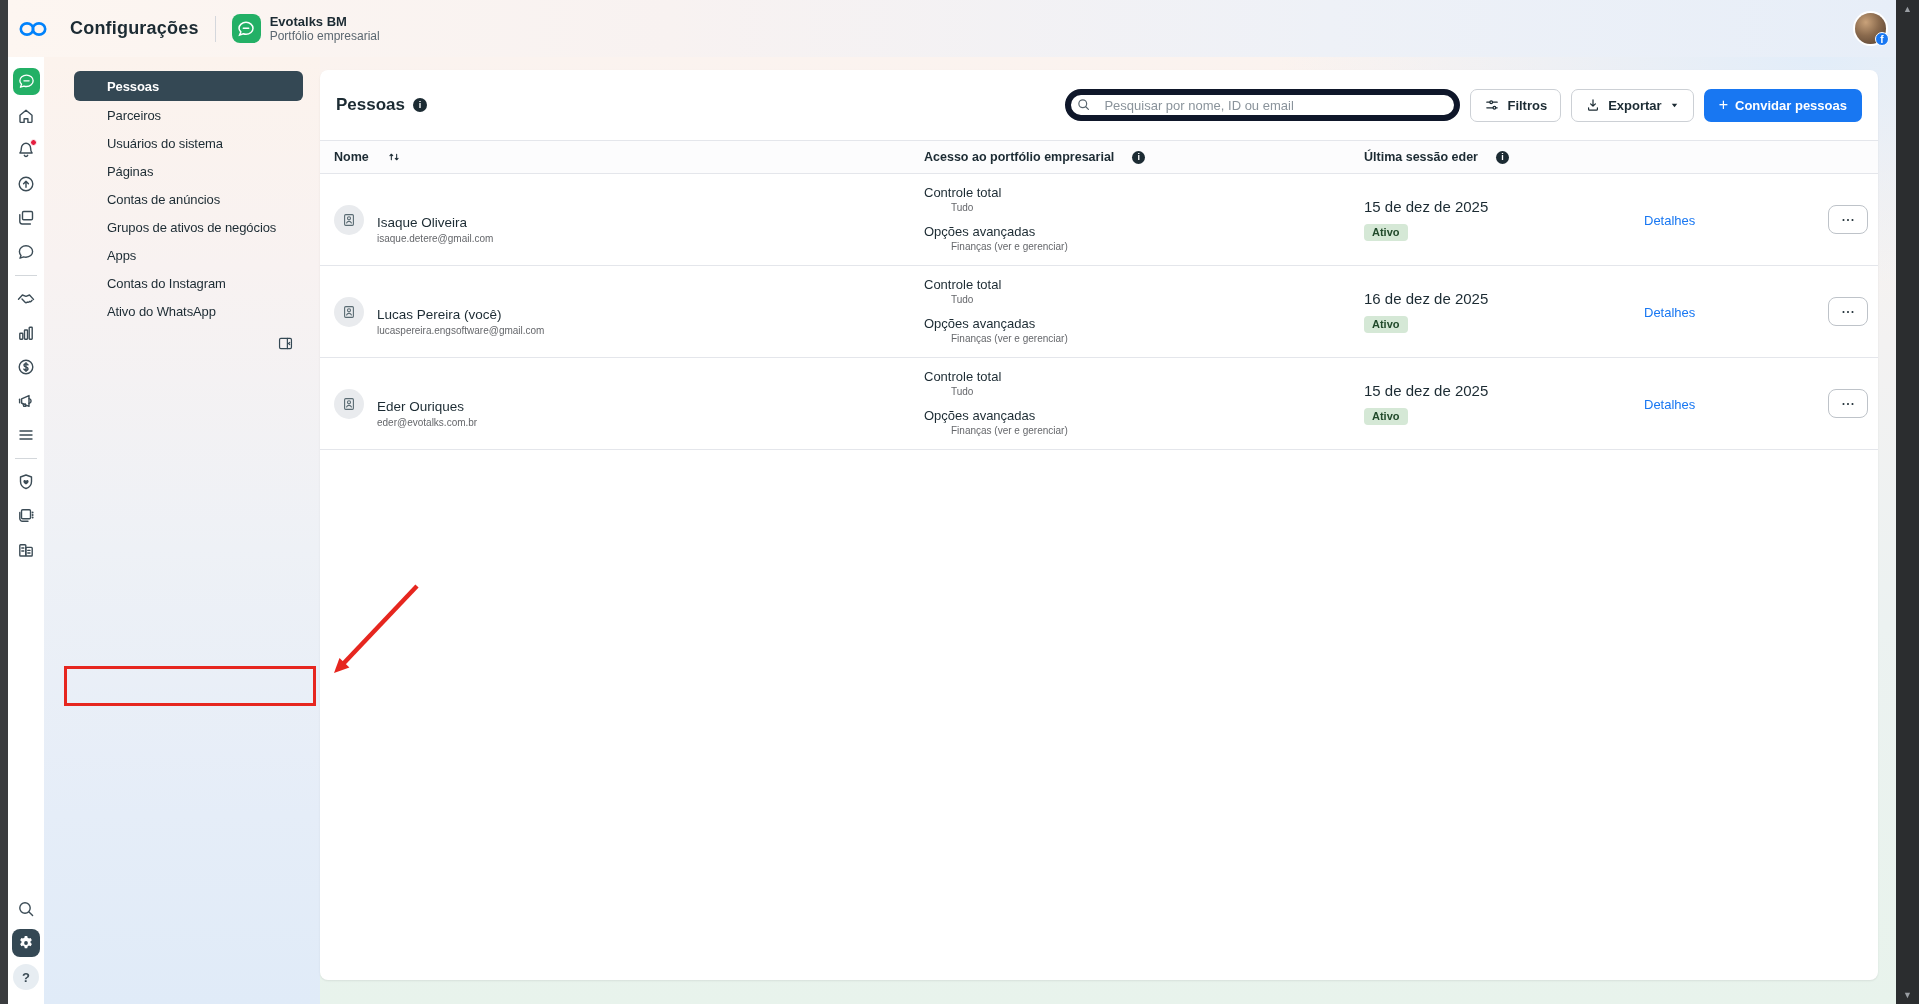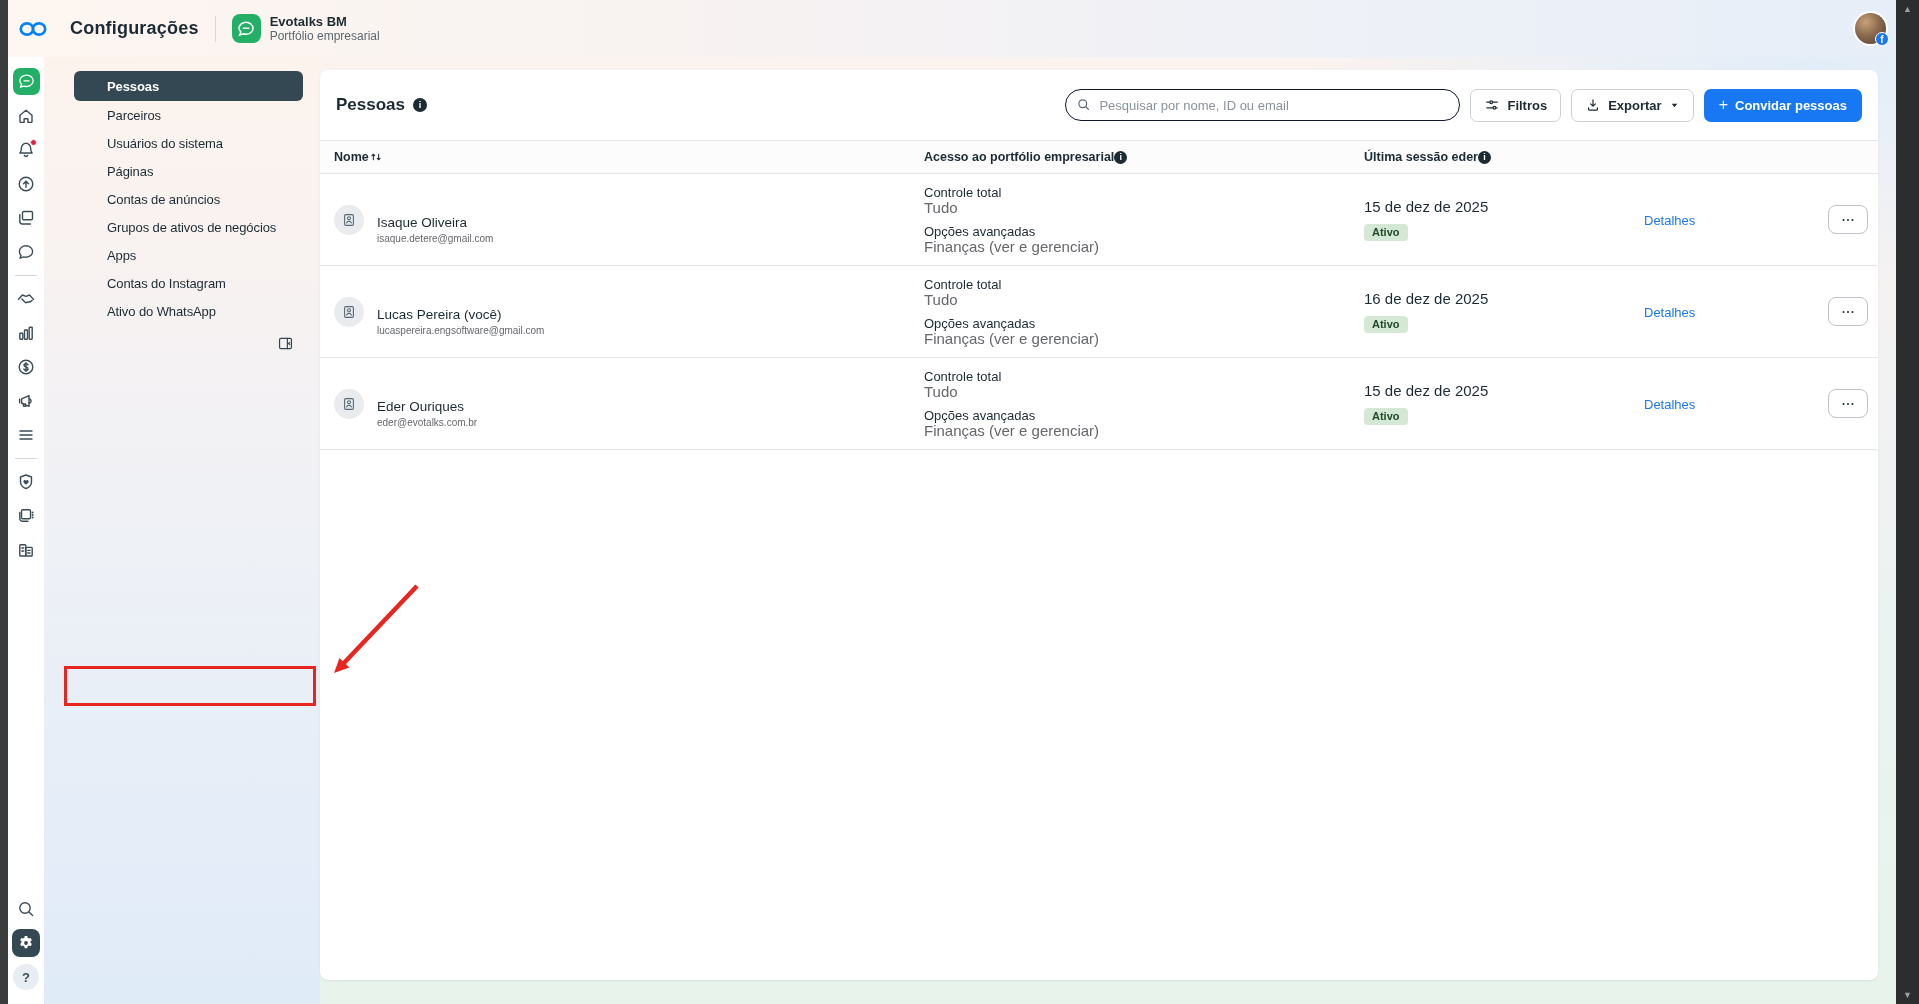--- a/index.html
+++ b/index.html
@@ -63,44 +63,44 @@
                linear-gradient(180deg,#fbf3ef 0%,#f3f2f2 30%,#ecf2f1 60%,#e8f3ec 100%); }
   .card { position:absolute; left:0; top:13px; width:1558px; height:910px; background:#fff; border-radius:8px; box-shadow:0 1px 2px rgba(0,0,0,.08); overflow:hidden; }
 
   .toolbar { height:70px; display:flex; align-items:center; padding:0 16px; }
   .page-title { font-size:17px; font-weight:700; display:flex; align-items:center; gap:8px; }
   .info-dot { width:14px; height:14px; border-radius:50%; background:#1c2b33; color:#fff; font-size:9px; font-weight:700; display:inline-flex; align-items:center; justify-content:center; font-style:normal; }
   .toolbar-right { margin-left:auto; display:flex; align-items:center; gap:10px; }
   .search-wrap { position:relative; }
   .search-wrap .icon { position:absolute; left:11px; top:8px; color:#5b6770; }
   .search-wrap .icon svg { width:15px; height:15px; }
-  .search-input { width:395px; height:32px; border:1px solid #0f172a; border-radius:17px; padding:0 12px 0 33px; font-size:13px; color:#1c2b33; background:#fff; outline:none; font-family:inherit; }
+  .search-input { width:395px; height:32px; border:6px solid #0f172a; border-radius:17px; padding:0 12px 0 33px; font-size:13px; color:#1c2b33; background:#fff; outline:none; font-family:inherit; }
   .search-input::placeholder { color:#8a939b; }
   .btn { height:33px; display:inline-flex; align-items:center; gap:7px; border:1px solid #ccd0d5; background:#fff; border-radius:7px; padding:0 13px; font-size:13px; font-weight:700; color:#1c2b33; cursor:pointer; font-family:inherit; }
   .btn svg { width:16px; height:16px; }
   .btn .caret svg { width:11px; height:11px; }
   .btn-primary { background:#1877f2; border:none; color:#fff; padding:0 15px; }
   .btn-primary .plus { font-size:16px; font-weight:400; line-height:1; }
 
   .thead, .trow { display:grid; grid-template-columns:590px 440px 280px 180px 1fr; padding-left:14px; }
   .thead { height:34px; align-items:center; border-top:1px solid #e4e6eb; border-bottom:1px solid #e4e6eb; background:#fcfcfd; }
-  .th { font-size:12.5px; font-weight:700; display:flex; align-items:center; gap:0;text-align:right; }
+  .th { font-size:12.5px; font-weight:700; display:flex; align-items:center; gap:18px;text-align:right; }
   .th .sort svg { width:14px; height:14px; }
   .th .info-dot { width:13px; height:13px; }
   .trow { height:92px; border-bottom:1px solid #e4e6eb; align-items:center; }
   .cell { min-width:0; }
   .name-cell { display:flex; align-items:center; gap:13px; }
   .row-avatar { width:30px; height:30px; border-radius:50%; background:#e9ebee; color:#5a6b73; display:flex; align-items:center; justify-content:center; flex:none; }
   .row-avatar svg { width:16px; height:16px; }
   .person-name { font-size:13.5px; line-height:17px;margin-top:20px; }
   .person-email { font-size:10px; color:#65676b; line-height:15px; }
   .access-cell { align-self:start; padding-top:11px; }
   .acc { margin-bottom:9px; }
   .acc-t { font-size:13px; line-height:16px; }
-  .acc-s { font-size:15px; color:#65676b; line-height:14px; }
+  .acc-s { font-size:10px; color:#65676b; line-height:14px;margin-left:27px; }
   .sess-date { font-size:15px; margin-bottom:7px; }
   .badge { display:inline-block; background:#d5e8d6; color:#214a2b; font-size:11px; font-weight:700; padding:2.5px 8px; border-radius:4px; }
   .details { color:#1877f2; font-size:13px; cursor:pointer; text-decoration:none; }
   .menu-cell { display:flex; justify-content:flex-end; padding-right:10px; }
   .menu-btn { width:40px; height:29px; border:1px solid #bec3c9; border-radius:8px; background:#fff; display:flex; align-items:center; justify-content:center; cursor:pointer; color:#1c2b33; }
   .menu-btn svg { width:18px; height:18px; }
 
   
   .annotation-box { position:absolute; left:64px; top:666px; width:252px; height:40px; border:3px solid #e6261f; z-index:50; pointer-events:none; }
   .annotation-arrow { position:absolute; left:0; top:0; width:1919px; height:1004px; z-index:51; pointer-events:none; }

